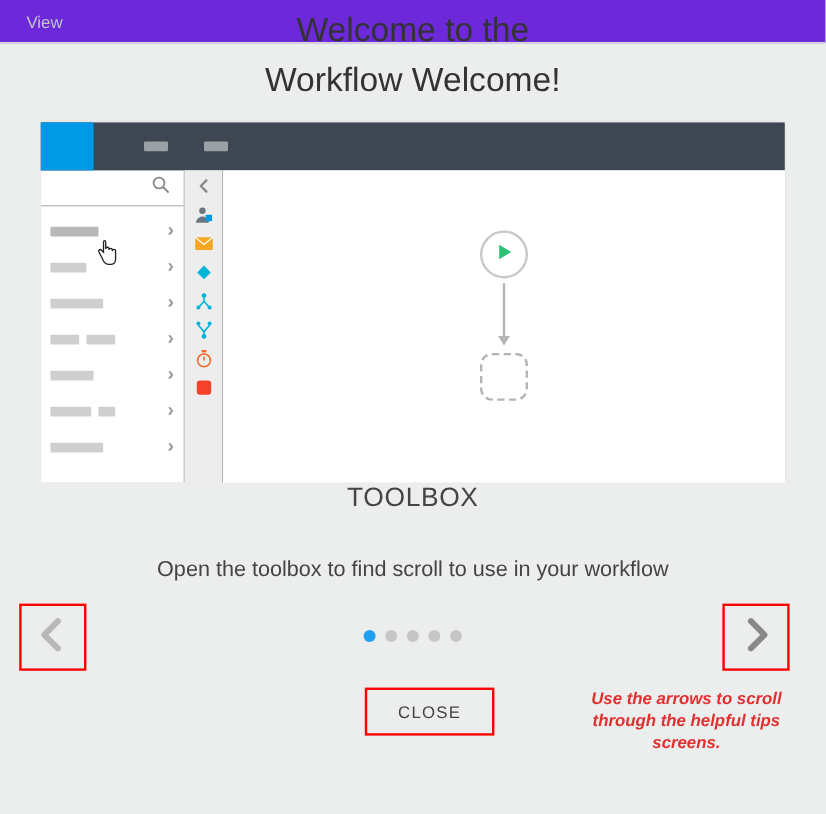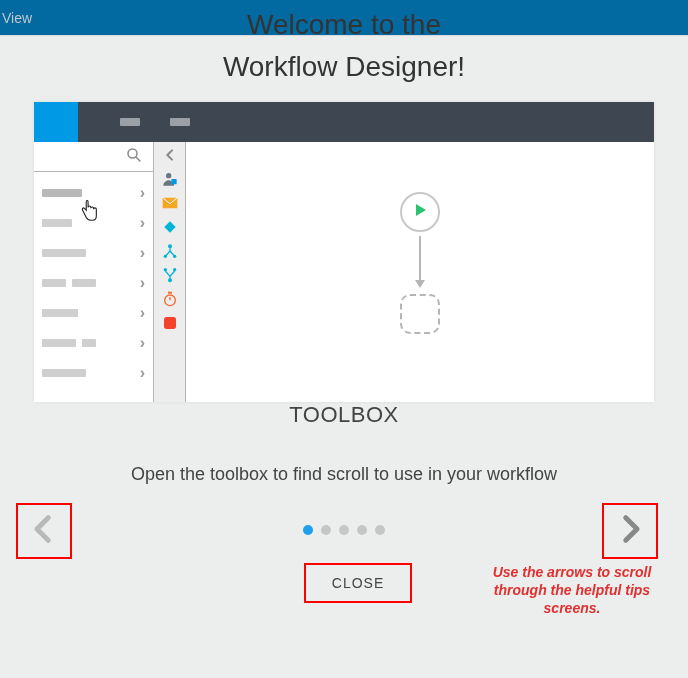--- a/index.html
+++ b/index.html
@@ -1,17 +1,17 @@
 <!DOCTYPE html>
 <html><head>
 <meta charset="utf-8">
 <style>
   * { box-sizing: border-box; margin: 0; padding: 0; }
   body { font-family: Arial, Helvetica, sans-serif; background: #eceded; width: 688px; height: 678px; overflow: hidden; }
-  .topbar { height: 36px; background: #0369a1; border-bottom: 1px solid #d8d8d8; display: flex; align-items: center; padding-left: 2px; }
+  .topbar { height: 36px; background: #6d28d9; border-bottom: 1px solid #d8d8d8; display: flex; align-items: center; padding-left: 22px; }
   .topbar span { color: #bfc6c9; font-size: 14px; }
   .content { text-align: center; padding-top: 0; }
   .title-line { font-size: 28px; color: #333; font-weight: 400; line-height: 34px; }
   .title1 { margin-top: -28px; position: relative; z-index: 2; }
   .title2 { margin-top: 8px; margin-bottom: 18px; }
   .screenshot { width: 620px; height: 300px; background: #fff; margin: 0 auto; position: relative; box-shadow: 0 0 3px rgba(0,0,0,0.08); }
   .ss-topbar { height: 40px; background: #3d4651; display: flex; align-items: center; }
   .ss-tab-blue { width: 44px; height: 40px; background: #0099e5; }
   .ss-tab-sep { width: 30px; }
   .ss-tab-grey { width: 20px; height: 8px; background: #9aa0a6; margin-left: 12px; border-radius: 1px; }
@@ -34,34 +34,34 @@
   .hand-cursor { position:absolute; top: 28px; left: 44px; z-index: 3; }
   .section-title { font-size: 22px; color: #444; letter-spacing: 0.5px; font-weight: 400; }
   .section-desc { font-size: 18px; color: #444; margin-top: 36px; font-weight: 400; }
   .nav-row { position: relative; margin-top: 18px; height: 60px; }
   .dots { display:flex; justify-content:center; gap: 8px; padding-top: 22px; }
   .dot { width:10px; height:10px; border-radius:50%; background:#c6c6c6; }
   .dot.active { background:#1e9ff0; }
   .nav-arrow { position:absolute; top:0; width:56px; height:56px; border: 2px solid #ff0000; display:flex; align-items:center; justify-content:center; cursor:pointer; }
   .nav-left { left: 16px; }
   .nav-right { right: 30px; }
-  .close-row { text-align:center; position:relative;padding-left:28px; }
+  .close-row { margin-top: 10px; text-align:center; position:relative;padding-left:28px; }
   .close-btn { display:inline-block; border:2px solid #ff0000; padding: 10px 26px; font-size: 14px; letter-spacing: 1px; color:#444; cursor:pointer; }
   .annotation { position:absolute; right: 16px; top: 0; width: 200px; text-align:center; font-style: italic; font-weight: bold; color: #e03030; font-size: 14px; line-height: 18px; }
 </style>
 </head>
 <body>
 
 <div class="topbar">
   <span>View</span>
 </div>
 
 <div class="content">
   <div class="title-line title1">Welcome to the</div>
-  <div class="title-line title2">Workflow Designer!</div>
+  <div class="title-line title2">Workflow Welcome!</div>
 
   <div class="screenshot">
     <div class="ss-topbar">
       <div class="ss-tab-blue"></div>
       <div class="ss-tab-sep"></div>
       <div class="ss-tab-grey"></div>
       <div style="width:18px"></div>
       <div class="ss-tab-grey"></div>
     </div>
     <div class="ss-body">

